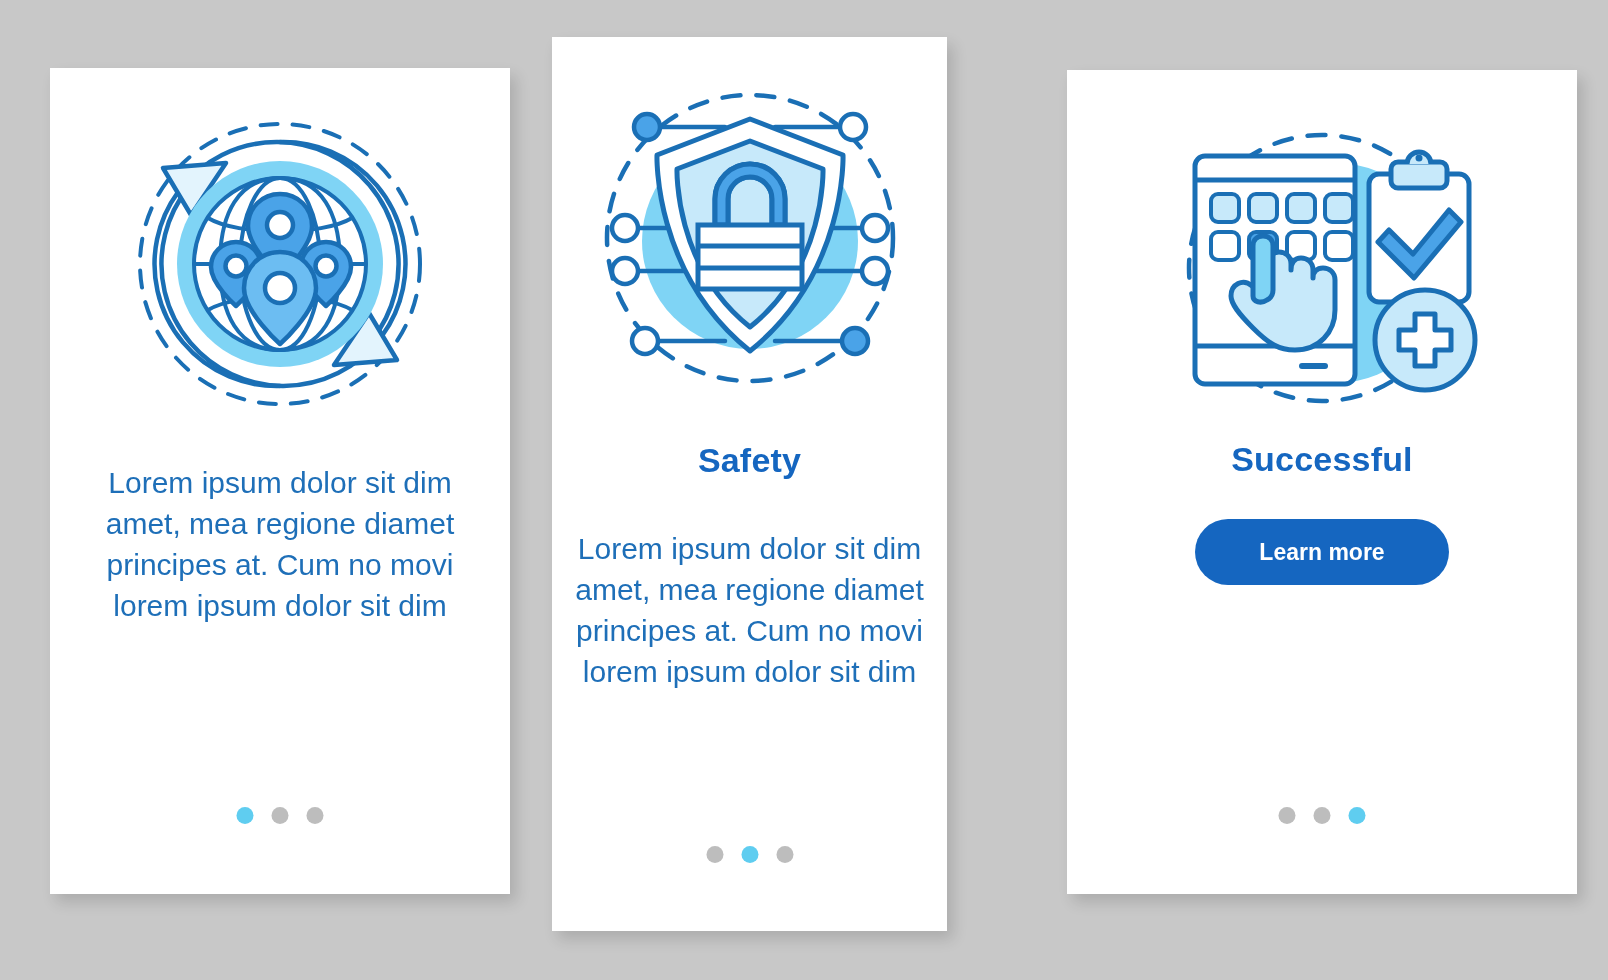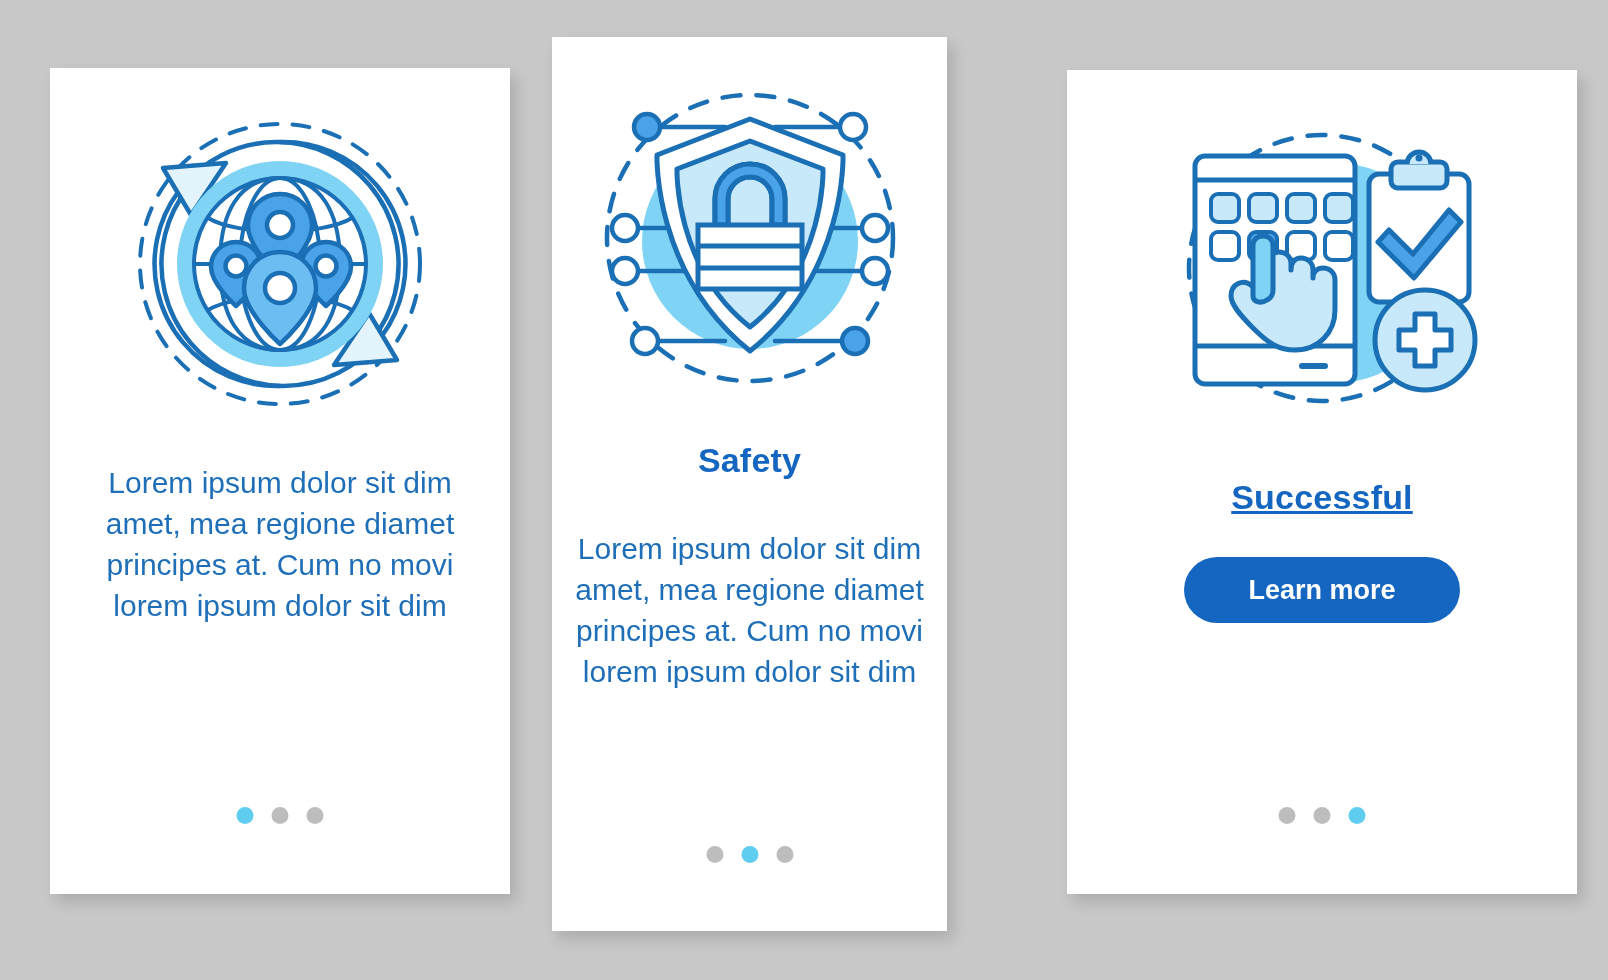--- a/index.html
+++ b/index.html
@@ -41,38 +41,38 @@
   .card-title {
     color: #1566c0;
     font-weight: bold;
     font-size: 34px;
     letter-spacing: 0.2px;
     text-align: center;
     width: 100%;
   }
   #card-worldwide .card-title { margin-top: 50px; }
   #card-safety    .card-title { margin-top: 48px; }
-  #card-successful .card-title { margin-top: 60px; text-decoration: underline; }
+  #card-successful .card-title { margin-top: 22px; }
 
   .card-desc {
     color: #1e6fb8;
     font-size: 30px;
     line-height: 41px;
     text-align: center;
     width: 360px;
   }
   #card-worldwide .card-desc { margin-top: 48px; width: 360px; }
   #card-safety    .card-desc { margin-top: 48px; width: 382px; }
   #card-successful .card-desc { margin-top: 48px; width: 360px; }
 
   .learn-btn {
     margin-top: 40px;
     background: #1566c0;
     color: #ffffff;
-    font-size: 27px;
+    font-size: 23px;
     font-weight: bold;
     border: none;
     border-radius: 34px;
     padding: 0 64px;
     height: 66px;
     line-height: 66px;
     cursor: pointer;
     font-family: "Liberation Sans", sans-serif;
   }
 

